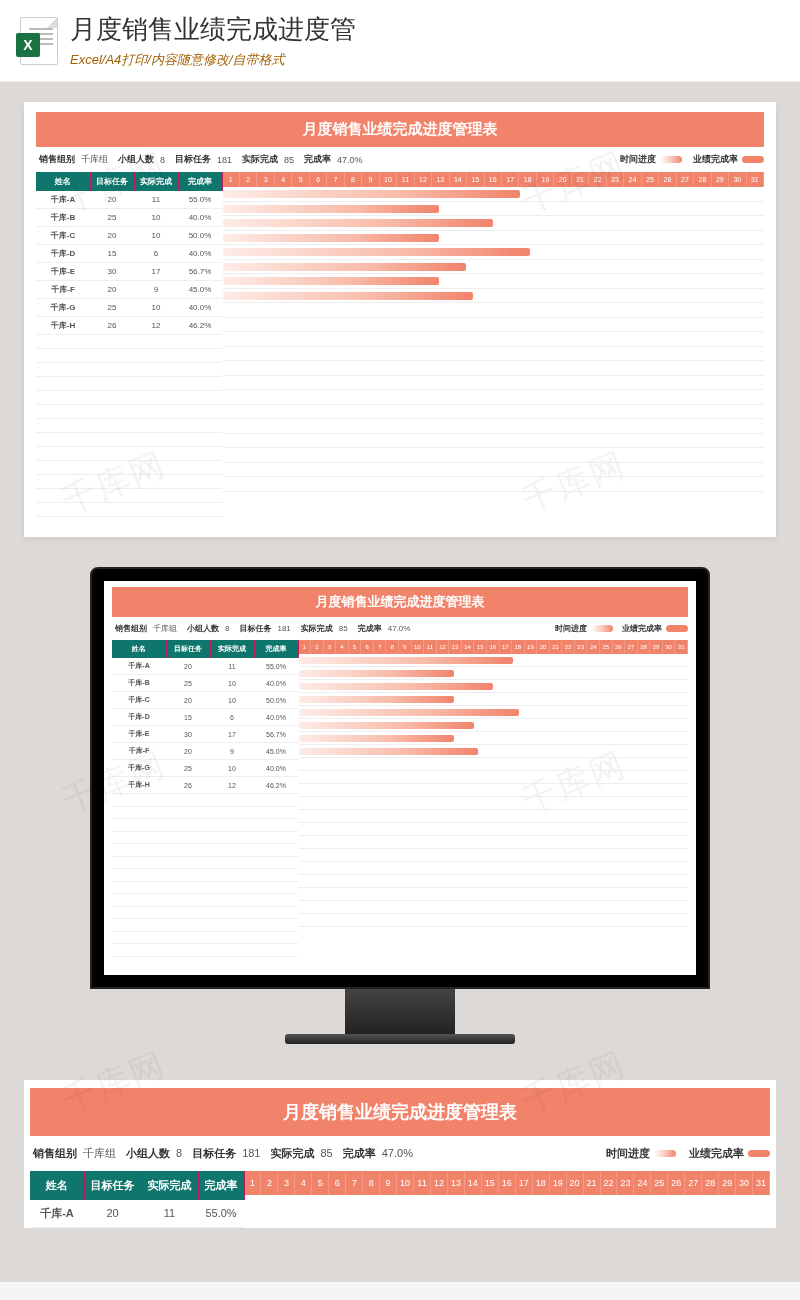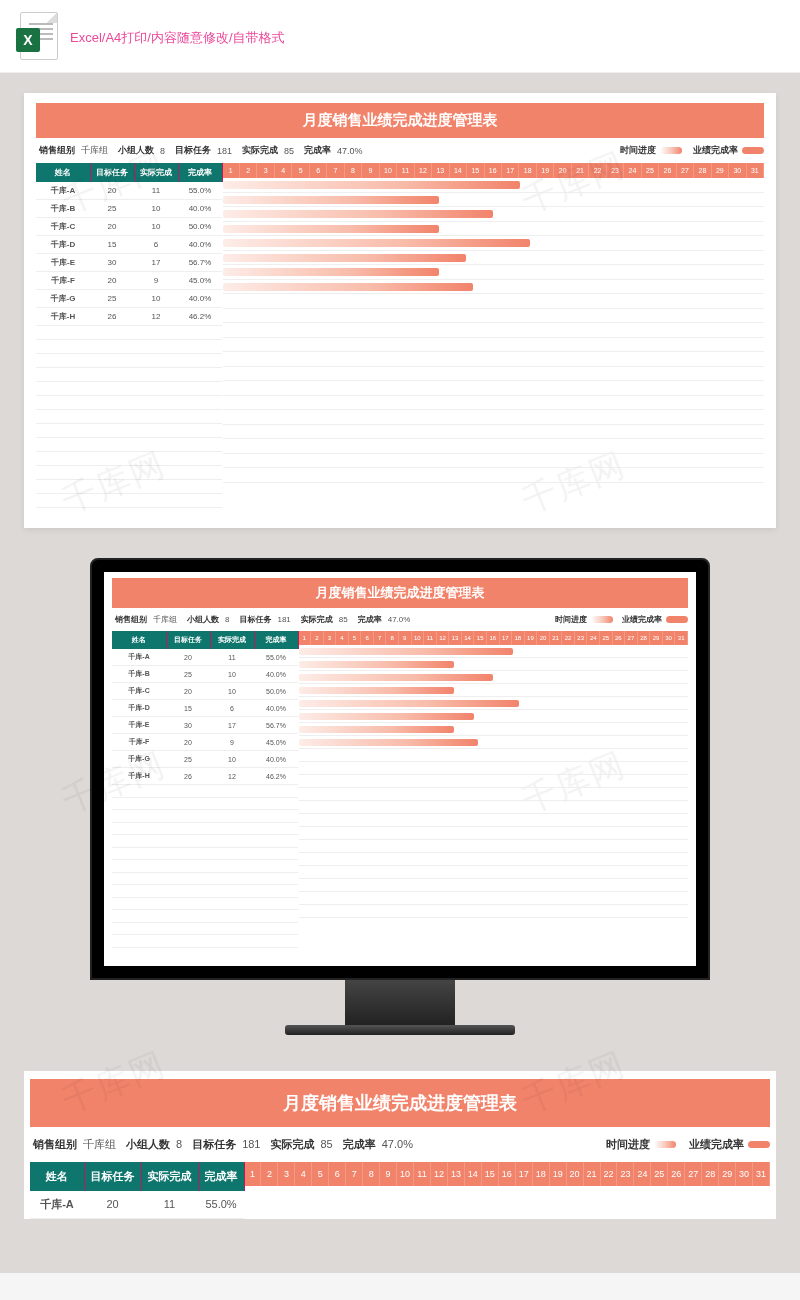--- a/index.html
+++ b/index.html
@@ -6,21 +6,21 @@
 body { background: #f5f5f5; font-family: "Microsoft YaHei", Arial, sans-serif; width: 800px; }
 .header-bar { background: #fff; padding: 12px 16px; display: flex; align-items: center; gap: 12px; border-bottom: 1px solid #eee; }
 .excel-icon { width: 42px; height: 48px; position: relative; flex-shrink: 0; }
 .excel-icon .page { width: 38px; height: 48px; background: #fff; border: 1px solid #ccc; border-radius: 2px; position: absolute; right: 0; }
 .excel-icon .page::before { content: ""; position: absolute; top: 0; right: 0; width: 10px; height: 10px; background: linear-gradient(135deg, transparent 49%, #ddd 50%); }
 .excel-icon .lines { position: absolute; top: 10px; left: 8px; right: 4px; }
 .excel-icon .lines div { height: 2px; background: #bbb; margin-bottom: 3px; }
 .excel-icon .badge { position: absolute; left: 0; bottom: 8px; width: 24px; height: 24px; background: #1a7243; color: #fff; font-size: 14px; font-weight: bold; display: flex; align-items: center; justify-content: center; border-radius: 2px; }
 .header-text { flex: 1; overflow: hidden; }
 .header-title { font-size: 26px; color: #333; white-space: nowrap; overflow: hidden; }
-.header-sub { font-size: 13px; color: #ec4899; margin-top: 4px; }
+.header-sub { font-size: 13px; color: #a16207; margin-top: 4px; font-style: italic; }
 
 .canvas { background: #ddd9d6; padding: 20px 24px 40px; min-height: 1200px; }
 
 .sheet-card { background: #fff; padding: 10px 12px 20px; margin: 0 auto 28px; box-shadow: 0 2px 6px rgba(0,0,0,.08); }
 .sheet-title { background: #f2836b; color: #fff; text-align: center; font-size: 15px; font-weight: bold; padding: 8px 0; }
 .summary-row { display: flex; font-size: 9px; padding: 6px 0; align-items: center; gap: 1px; flex-wrap: nowrap; }
 .summary-row .lbl { font-weight: bold; color: #333; padding: 0 3px; white-space: nowrap; }
 .summary-row .val { color: #555; padding: 0 6px 0 2px; white-space: nowrap; }
 .legend-bar { display: inline-block; width: 22px; height: 7px; border-radius: 4px; vertical-align: middle; }
 .legend-bar.time { background: linear-gradient(90deg,#fff,#f9c9bd,#f2836b); }
@@ -88,20 +88,21 @@
         <div class="lines">
           <div></div>
           <div></div>
           <div></div>
           <div></div>
         </div>
       </div>
     <div class="badge">X</div>
   </div>
   <div class="header-text">
+    <div class="header-title">月度销售业绩完成进度管</div>
     <div class="header-sub">Excel/A4打印/内容随意修改/自带格式</div>
   </div>
 </div>
 
 <div class="canvas">
 
   <div class="sheet-card">
     <div class="sheet-title">月度销售业绩完成进度管理表</div>
     <div class="summary-row">
       <span class="lbl">销售组别</span>

